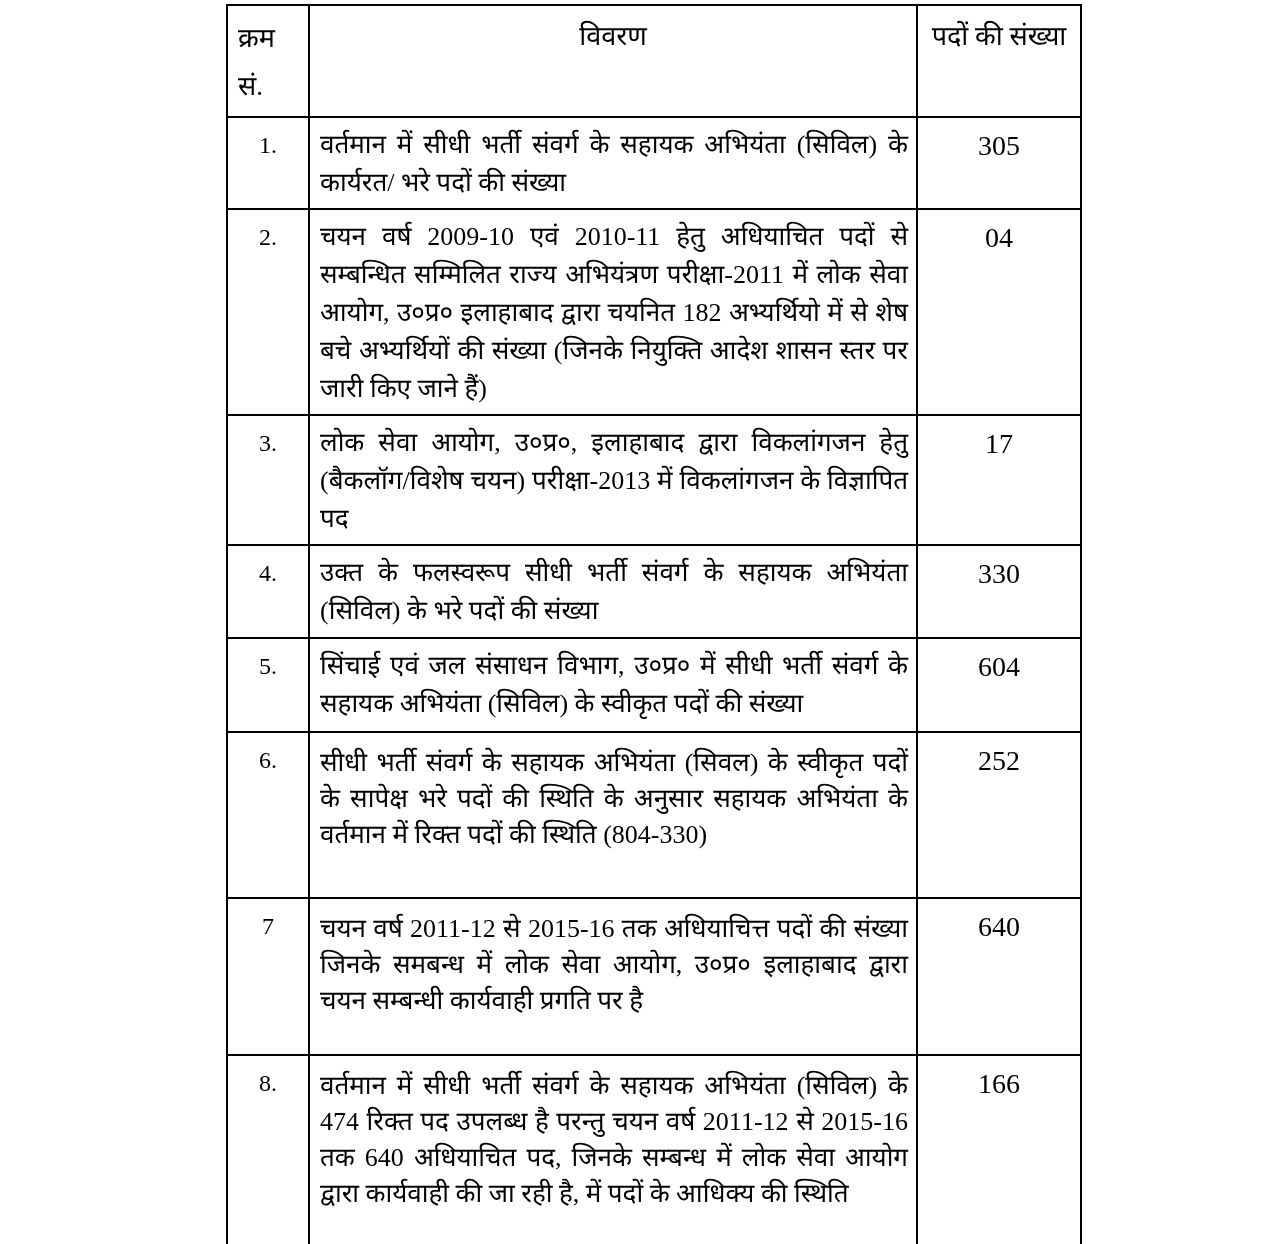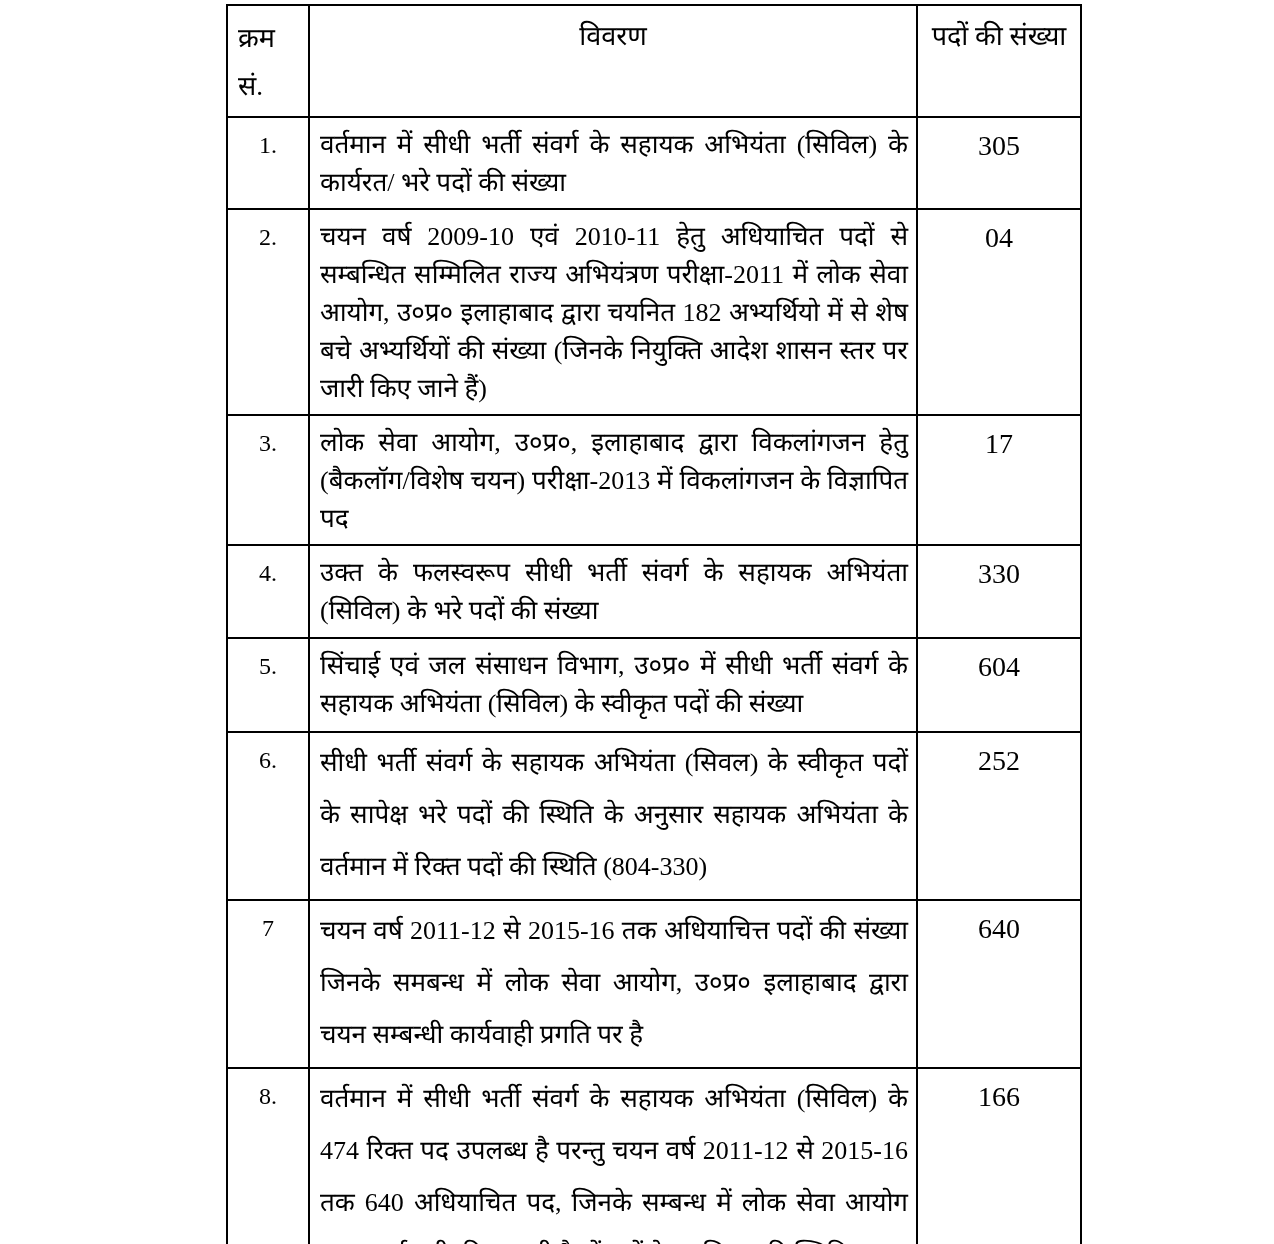--- a/index.html
+++ b/index.html
@@ -59,22 +59,22 @@
     font-family: "Liberation Serif", serif;
   }
   
   td.desc {
     font-size: 26px;
     line-height: 38px;
     text-align: justify;
     padding: 8px 8px 6px 10px;
   }
   tr.wide td.desc {
-    line-height: 52px;
-    padding-top: 4px;
+    line-height: 36px;
+    padding-top: 12px;
     border-radius: 17px;
   }
   
   td.count {
     text-align: center;
     font-size: 28px;
     padding-top: 12px;
     font-family: "Liberation Serif", serif;
   }
 

